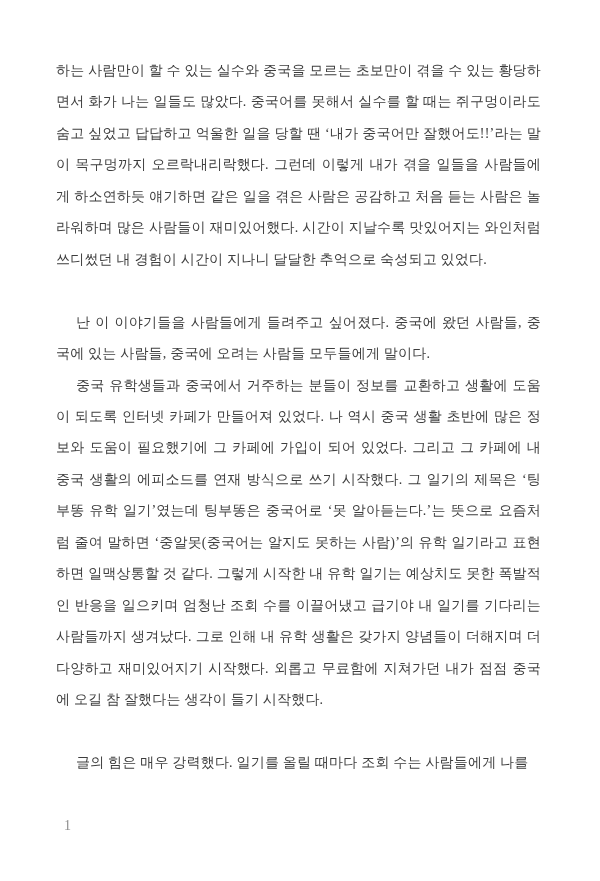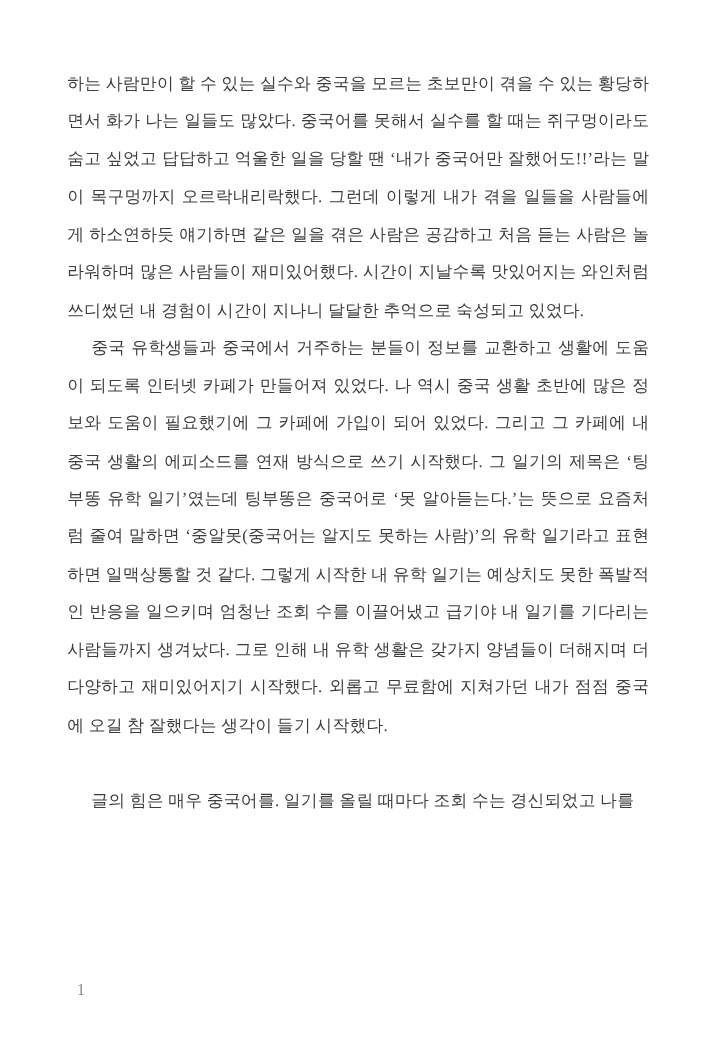--- a/index.html
+++ b/index.html
@@ -45,17 +45,18 @@
     color: #8e8e8e;
     letter-spacing: 0.5px;
   }
 </style>
 </head>
 <body>
 
 <div class="page">
   <div class="text-block">
     <p class="para">하는 사람만이 할 수 있는 실수와 중국을 모르는 초보만이 겪을 수 있는 황당하면서 화가 나는 일들도 많았다. 중국어를 못해서 실수를 할 때는 쥐구멍이라도 숨고 싶었고 답답하고 억울한 일을 당할 땐 ‘내가 중국어만 잘했어도!!’라는 말이 목구멍까지 오르락내리락했다. 그런데 이렇게 내가 겪을 일들을 사람들에게 하소연하듯 얘기하면 같은 일을 겪은 사람은 공감하고 처음 듣는 사람은 놀라워하며 많은 사람들이 재미있어했다. 시간이 지날수록 맛있어지는 와인처럼 쓰디썼던 내 경험이 시간이 지나니 달달한 추억으로 숙성되고 있었다.</p>
+    <p class="para spaced indented">난 이 이야기들을 사람들에게 들려주고 싶어졌다. 중국에 왔던 사람들, 중국에 있는 사람들, 중국에 오려는 사람들 모두들에게 말이다.</p>
     <p class="para indented">중국 유학생들과 중국에서 거주하는 분들이 정보를 교환하고 생활에 도움이 되도록 인터넷 카페가 만들어져 있었다. 나 역시 중국 생활 초반에 많은 정보와 도움이 필요했기에 그 카페에 가입이 되어 있었다. 그리고 그 카페에 내 중국 생활의 에피소드를 연재 방식으로 쓰기 시작했다. 그 일기의 제목은 ‘팅부똥 유학 일기’였는데 팅부똥은 중국어로 ‘못 알아듣는다.’는 뜻으로 요즘처럼 줄여 말하면 ‘중알못(중국어는 알지도 못하는 사람)’의 유학 일기라고 표현하면 일맥상통할 것 같다. 그렇게 시작한 내 유학 일기는 예상치도 못한 폭발적인 반응을 일으키며 엄청난 조회 수를 이끌어냈고 급기야 내 일기를 기다리는 사람들까지 생겨났다. 그로 인해 내 유학 생활은 갖가지 양념들이 더해지며 더 다양하고 재미있어지기 시작했다. 외롭고 무료함에 지쳐가던 내가 점점 중국에 오길 참 잘했다는 생각이 들기 시작했다.</p>
-    <p class="para spaced indented">글의 힘은 매우 중국어를. 일기를 올릴 때마다 조회 수는 경신되었고 나를</p>
+    <p class="para spaced indented">글의 힘은 매우 강력했다. 일기를 올릴 때마다 조회 수는 사람들에게 나를</p>
   </div>
   <div class="page-number">1</div>
 </div>
 
 </body></html>

